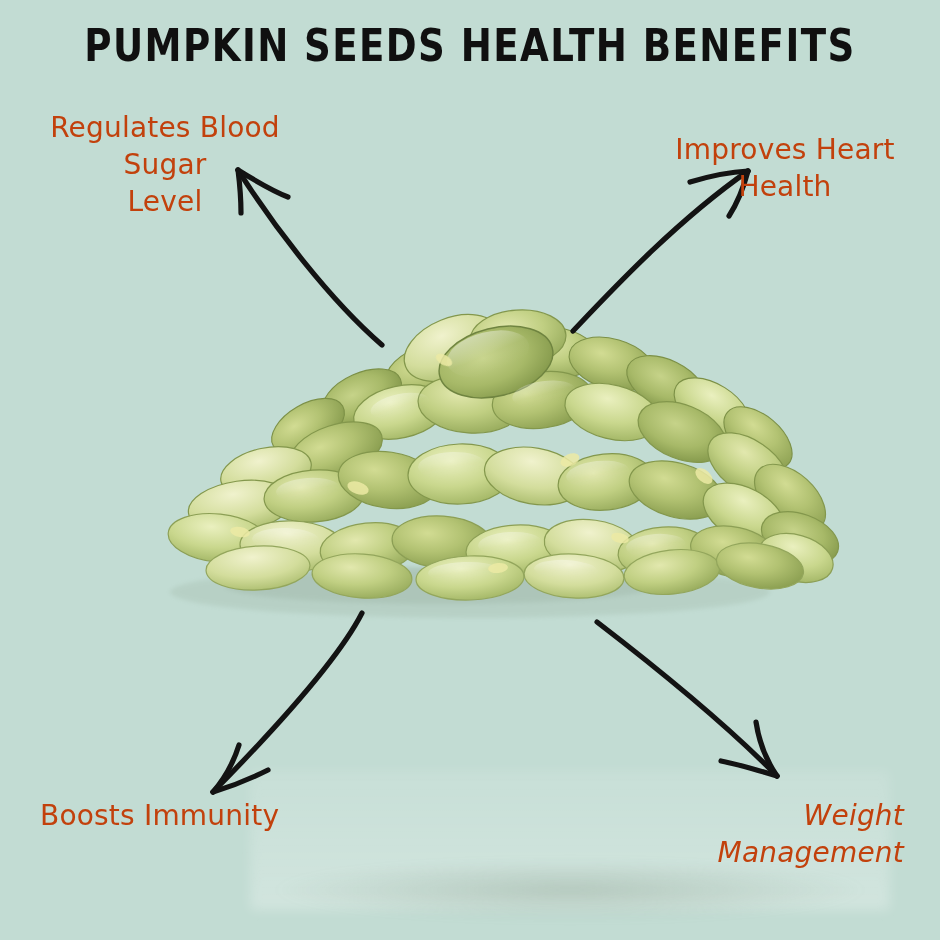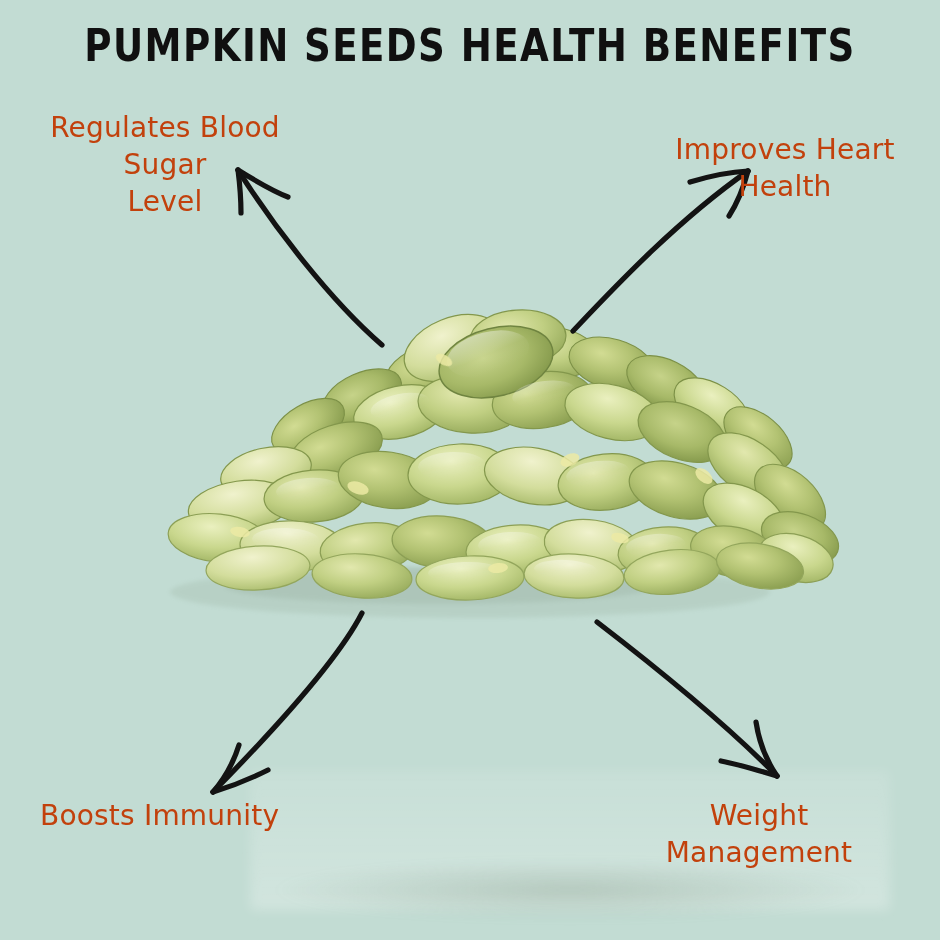--- a/index.html
+++ b/index.html
@@ -64,21 +64,22 @@
   #label-immunity {
     left: 40px;
     top: 798px;
     width: 240px;
     text-align: left;
   }
   #label-weight {
     left: 614px;
     top: 798px;
     width: 290px;
-    text-align: center;
+    text-align: right;
+    font-style: italic;
   }
 
   
   #arrows {
     position: absolute;
     left: 0;
     top: 0;
     width: 940px;
     height: 940px;
     pointer-events: none;

